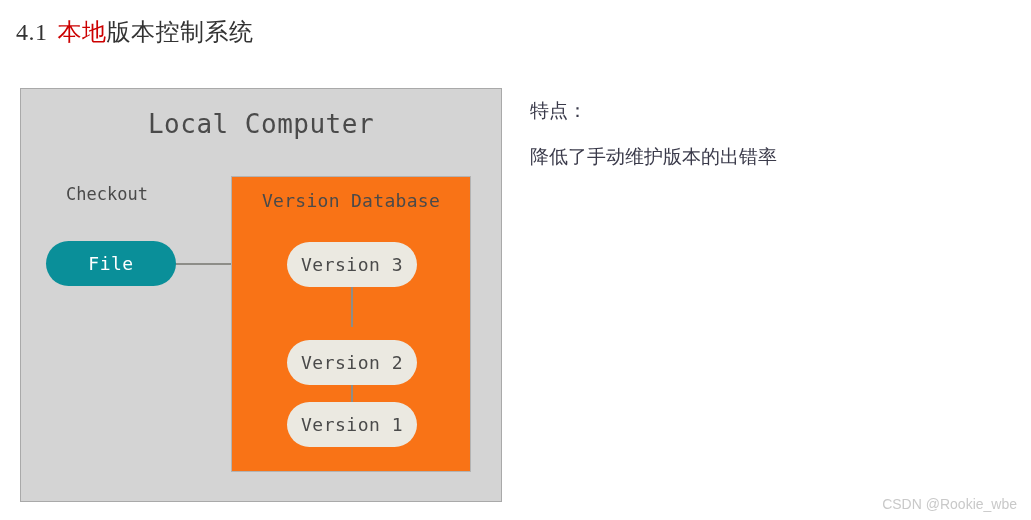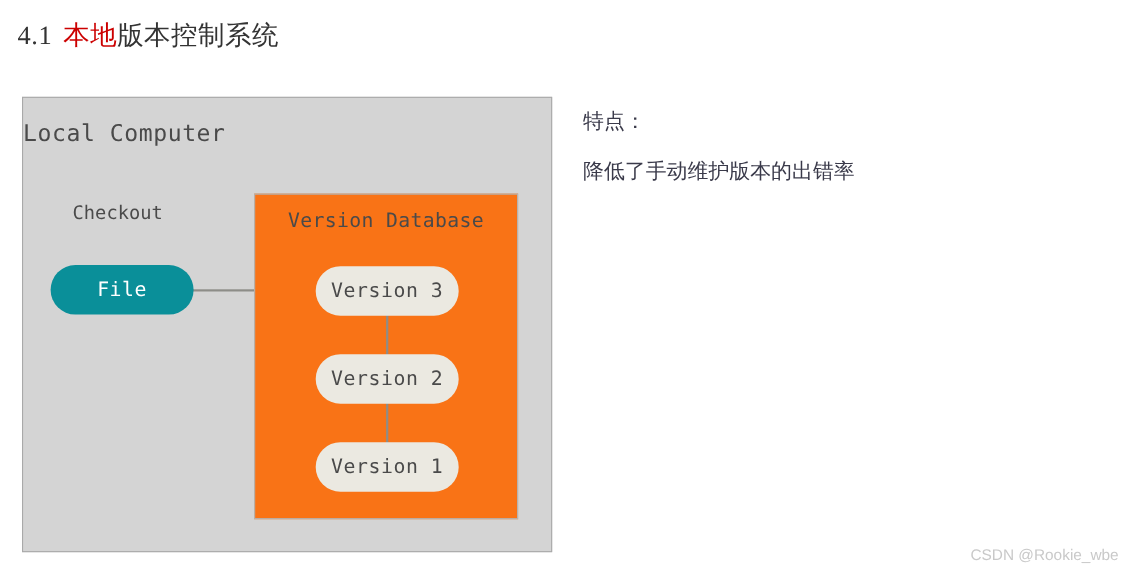--- a/index.html
+++ b/index.html
@@ -39,23 +39,23 @@
     height: 414px;
     background: #d4d4d4;
     border: 1px solid #a9a9a9;
     box-sizing: border-box;
   }
   #diagram-title {
     position: absolute;
     left: 0;
     top: 20px;
     width: 100%;
-    text-align: left;
-    font-family: "DejaVu Sans Mono", "Liberation Mono", monospace;
-    font-size: 21px;
+    text-align: center;
+    font-family: "DejaVu Sans Mono", "Liberation Mono", monospace;
+    font-size: 26px;
     color: #4a4a4a;
     letter-spacing: 0.5px;
   }
   #checkout-label {
     position: absolute;
     left: 45px;
     top: 95px;
     font-family: "DejaVu Sans Mono", "Liberation Mono", monospace;
     font-size: 17px;
     color: #4a4a4a;
@@ -121,21 +121,21 @@
     color: #4a4a4a;
     font-family: "DejaVu Sans Mono", "Liberation Mono", monospace;
     font-size: 18px;
     display: flex;
     align-items: center;
     justify-content: center;
     letter-spacing: 0.5px;
     z-index: 2;
   }
   #version-node-3 { top: 65px; text-align: right; }
-  #version-node-2 { top: 145px; justify-content: center; }
+  #version-node-2 { top: 163px; justify-content: center; }
   #version-node-1 { top: 225px; text-align: center; }
 
   .v-connector {
     position: absolute;
     left: 119px;
     width: 2px;
     background: #8d8d88;
     z-index: 1;
   }
   #connector-v3-v2 { top: 105px; height: 45px; }

